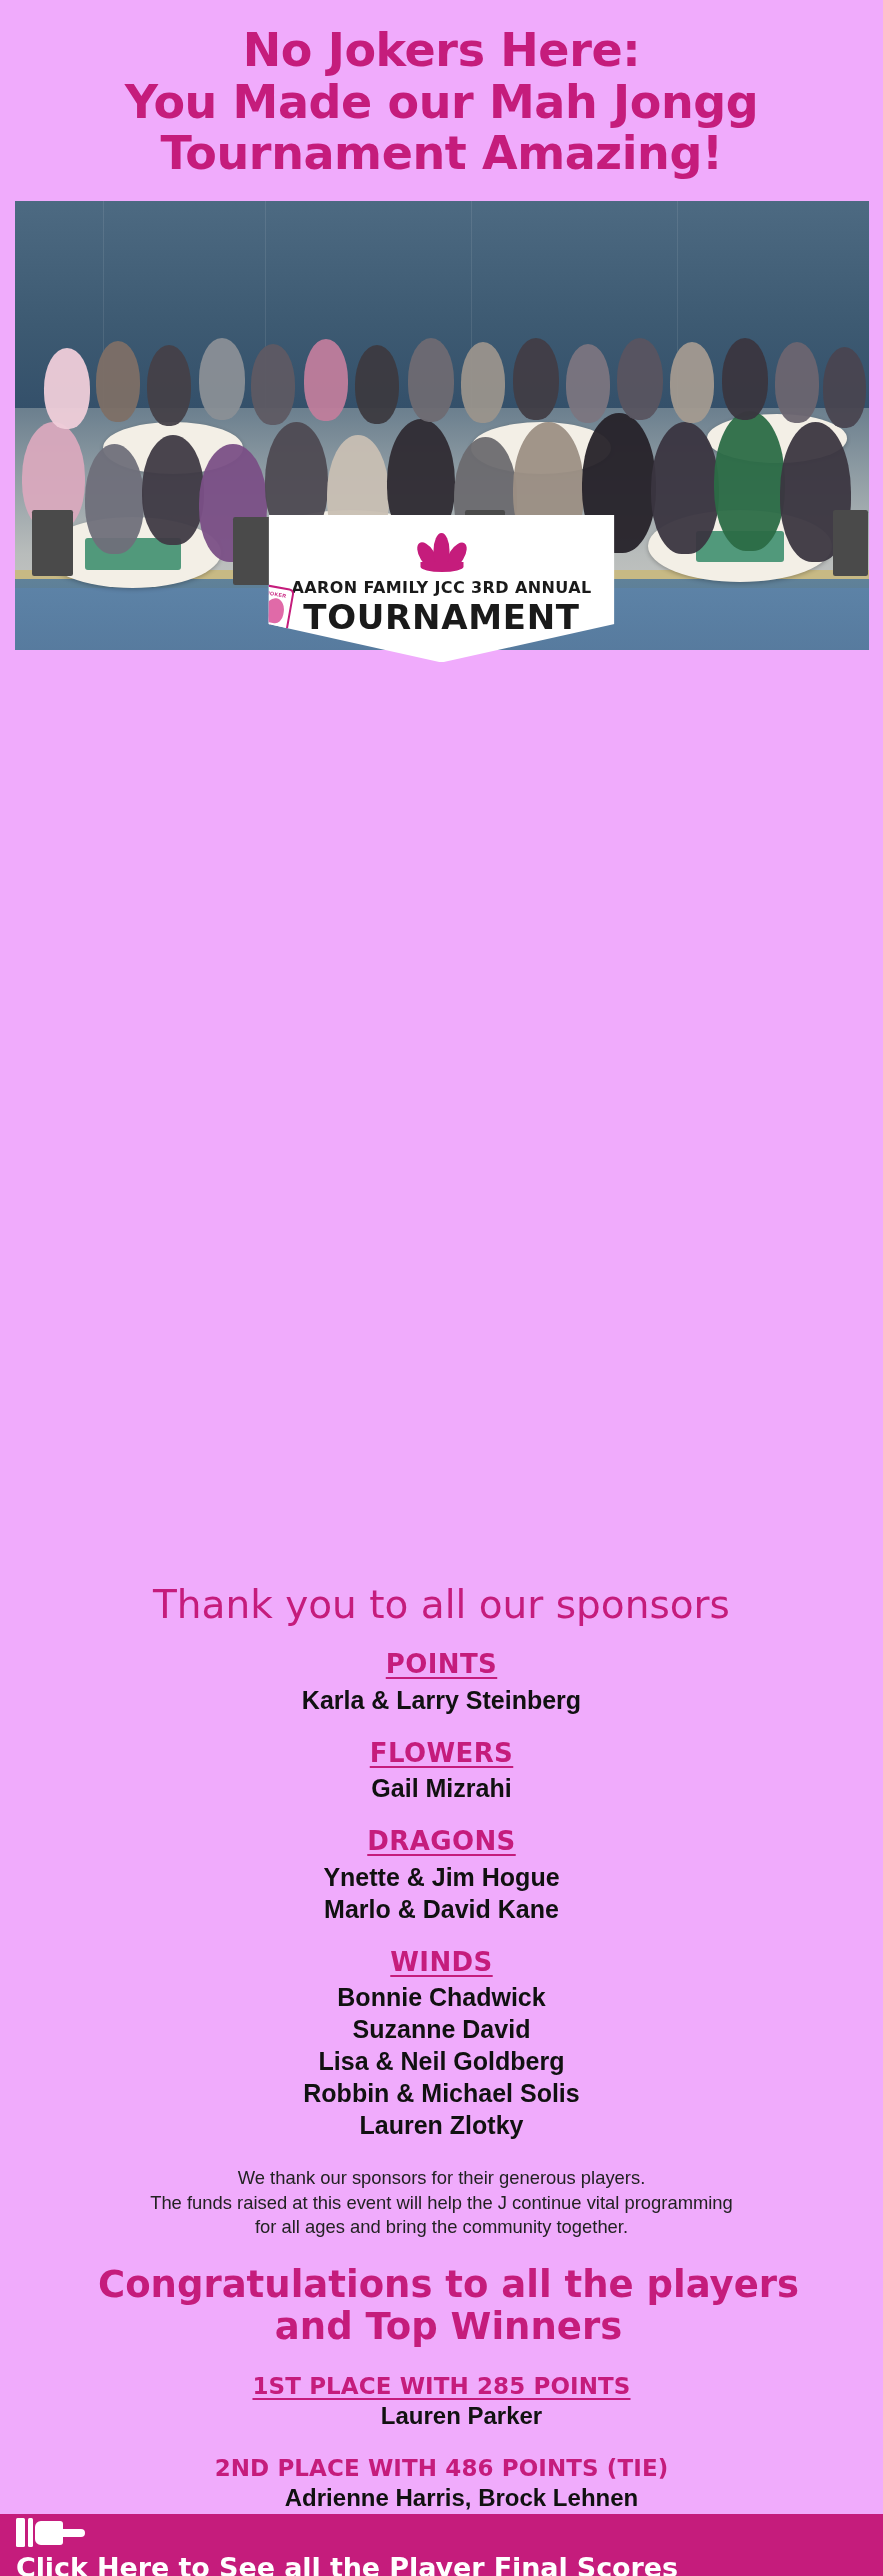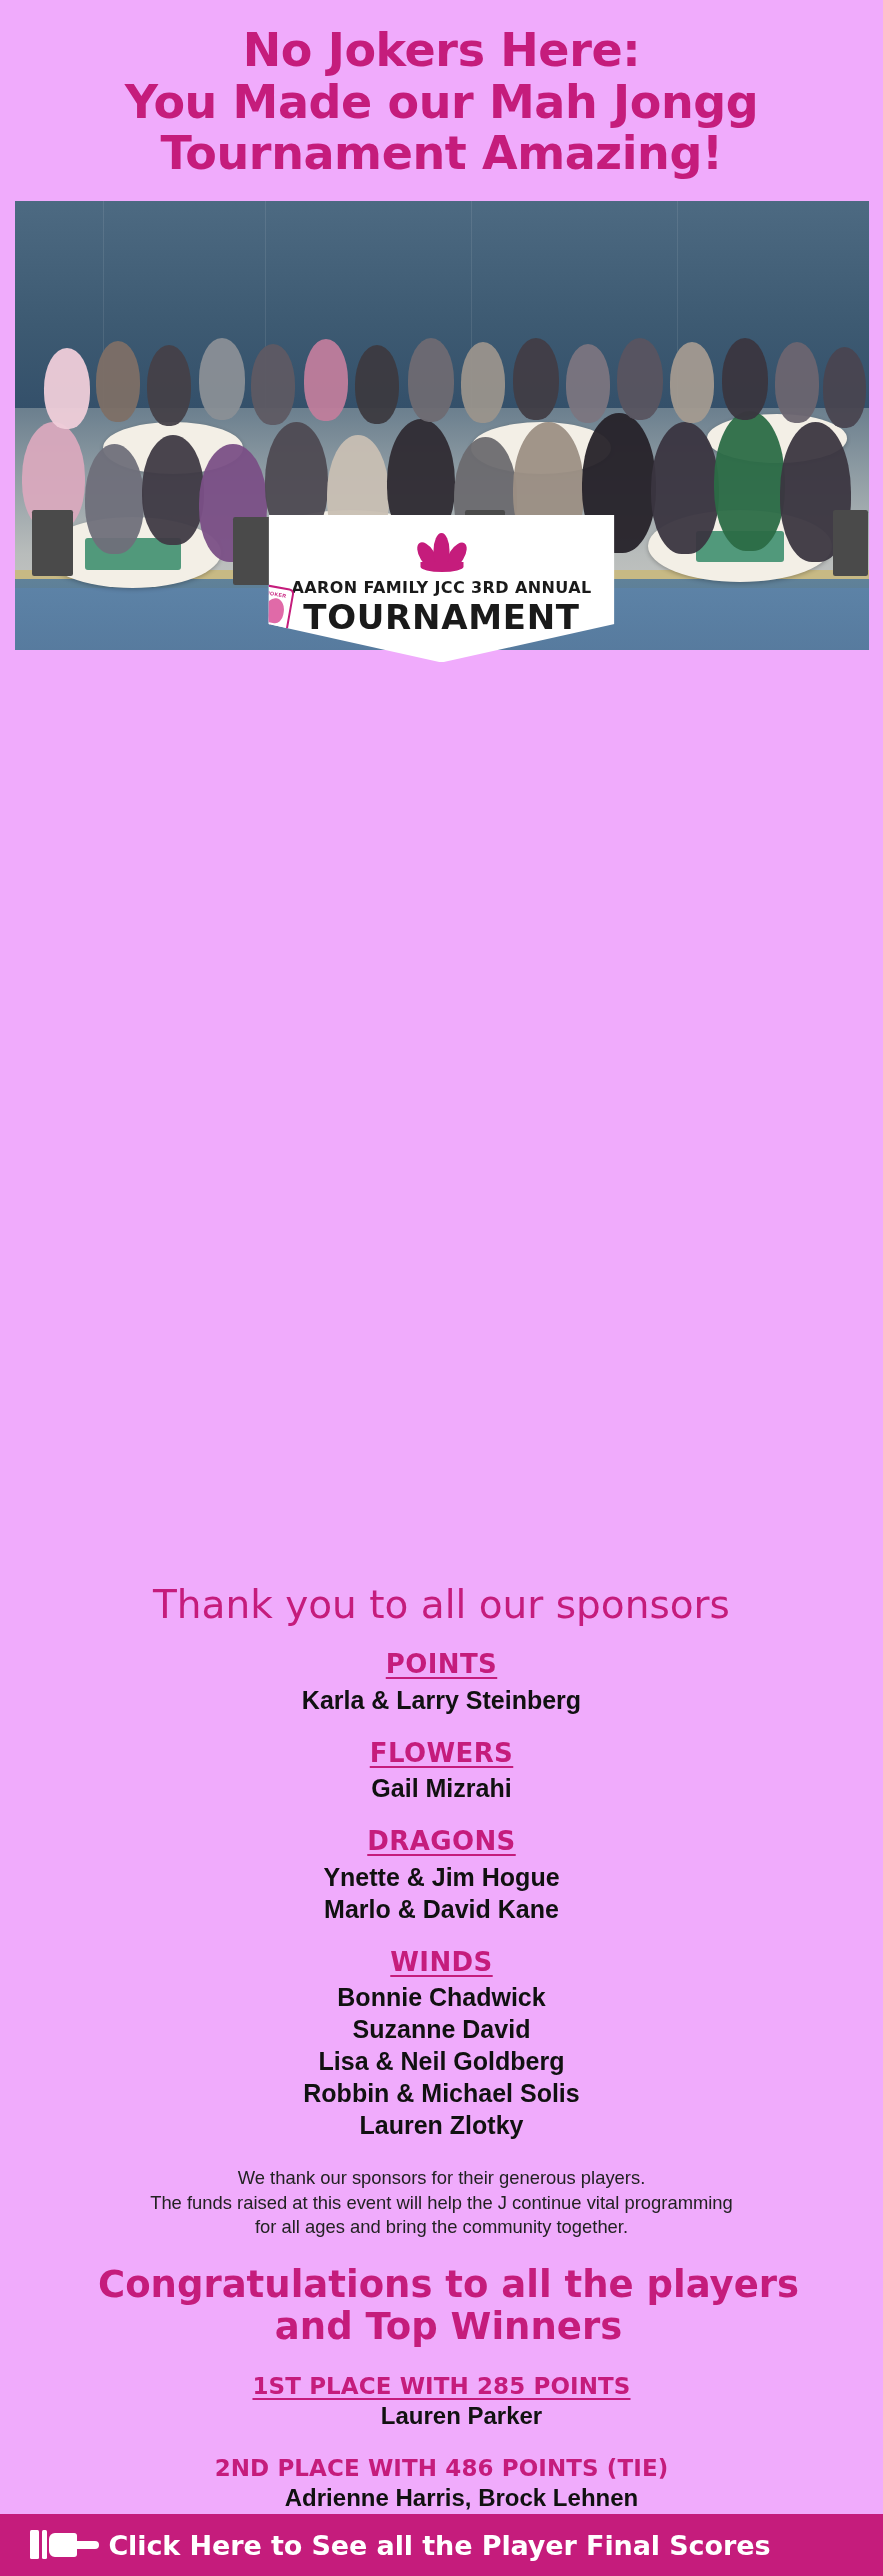--- a/index.html
+++ b/index.html
@@ -209,23 +209,23 @@
   }
 
   
   .cta {
     position: absolute;
     left: 0; bottom: 0;
     width: 883px;
     height: 62px;
     background: #c51c7c;
     display: flex;
-    align-items: center;
-    padding-left: 30px;
+    padding-left: 16px;
     cursor: pointer;
+    flex-direction: column;
   }
   .hand-icon {
     width: 71px; height: 38px; position: relative; flex: none; margin-right: 7.4px;
   }
   .hand-cuff {
     position: absolute; left: 0; top: 4.4px; width: 8.8px; height: 29px;
     background: #ffffff; border-radius: 1.5px;
   }
   .hand-cuff2 {
     position: absolute; left: 11.8px; top: 4.4px; width: 5.2px; height: 29px;

